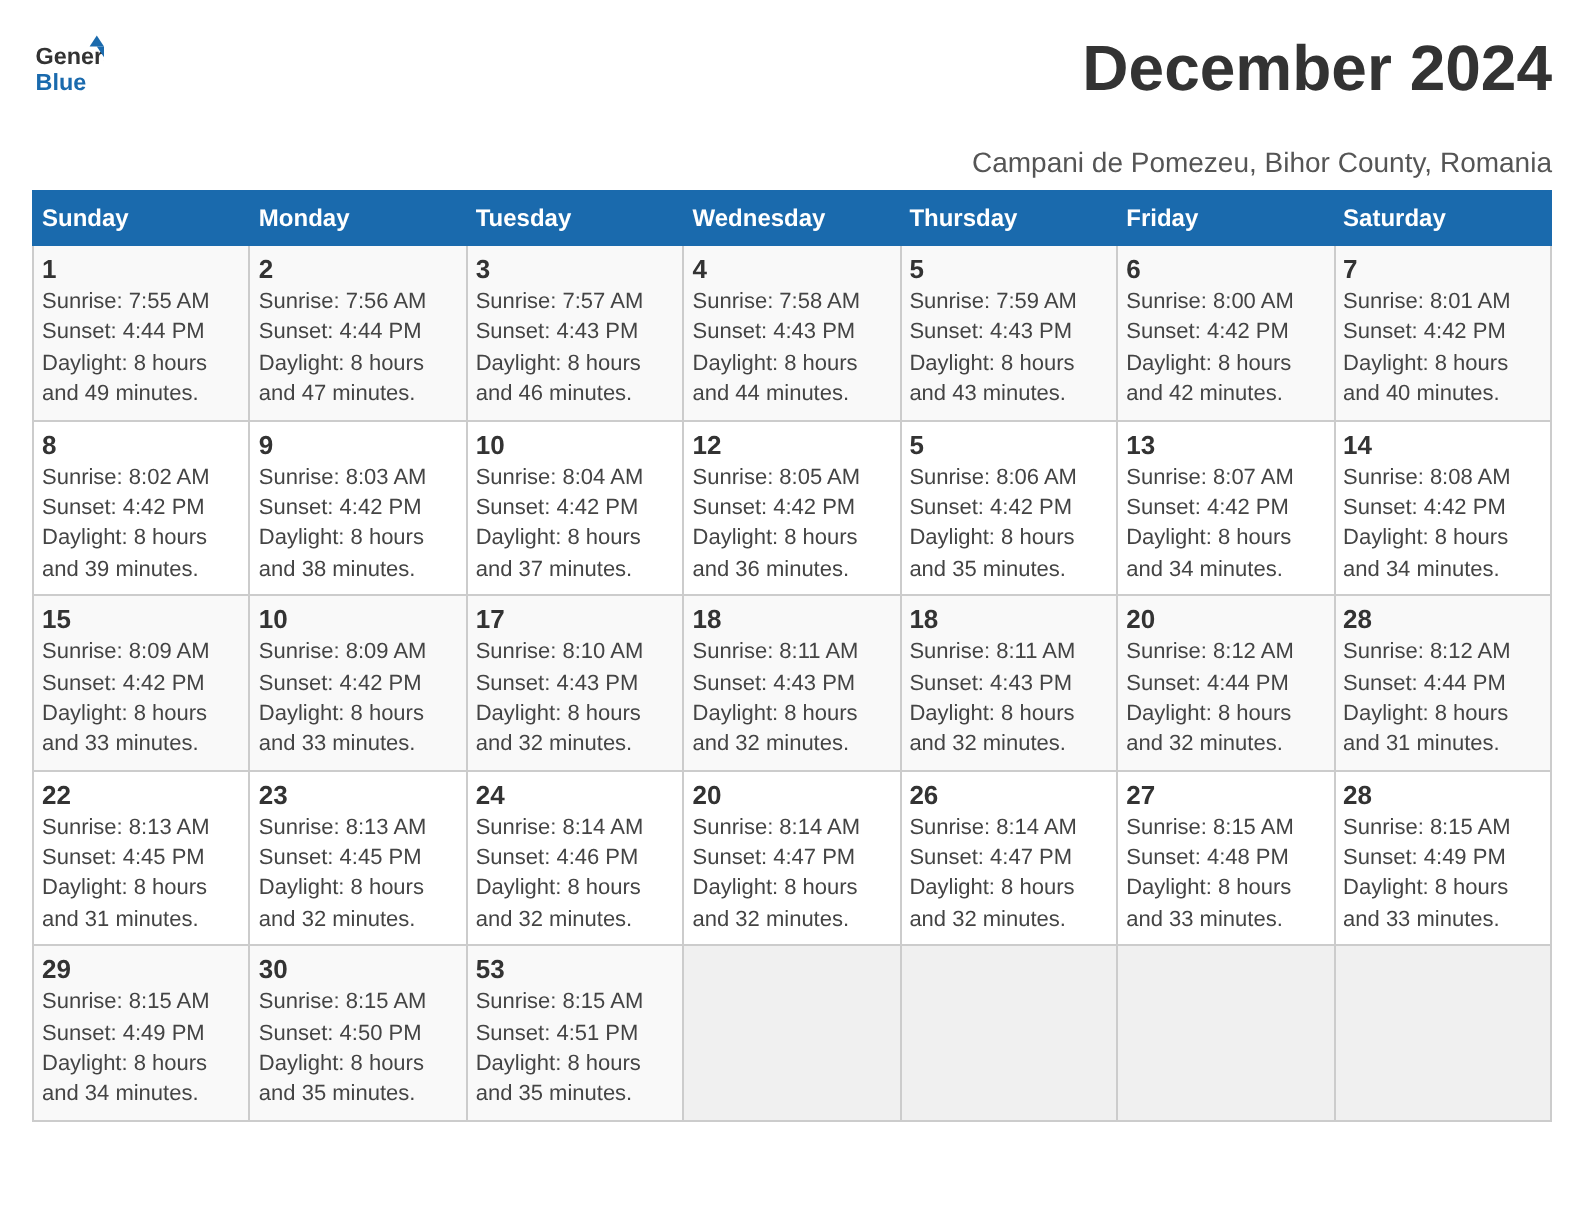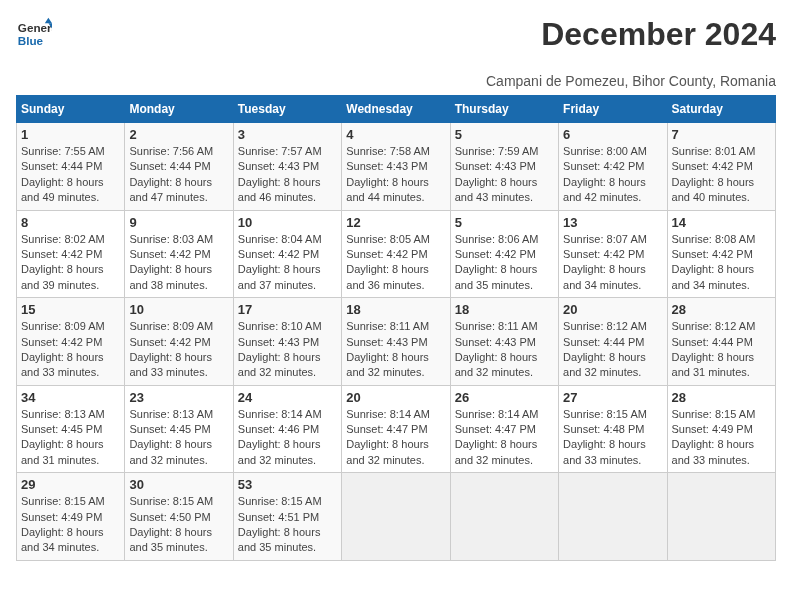--- a/index.html
+++ b/index.html
@@ -194,21 +194,21 @@
         <span class="day-number">20</span>
         <span class="day-info">Sunrise: 8:12 AM<br>Sunset: 4:44 PM<br>Daylight: 8 hours and 32 minutes.</span>
       </td>
         <td>
         <span class="day-number">28</span>
         <span class="day-info">Sunrise: 8:12 AM<br>Sunset: 4:44 PM<br>Daylight: 8 hours and 31 minutes.</span>
       </td>
       </tr>
       <tr>
         <td>
-        <span class="day-number">34</span>
+        <span class="day-number">22</span>
         <span class="day-info">Sunrise: 8:13 AM<br>Sunset: 4:45 PM<br>Daylight: 8 hours and 31 minutes.</span>
       </td>
         <td>
         <span class="day-number">23</span>
         <span class="day-info">Sunrise: 8:13 AM<br>Sunset: 4:45 PM<br>Daylight: 8 hours and 32 minutes.</span>
       </td>
         <td>
         <span class="day-number">24</span>
         <span class="day-info">Sunrise: 8:14 AM<br>Sunset: 4:46 PM<br>Daylight: 8 hours and 32 minutes.</span>
       </td>

